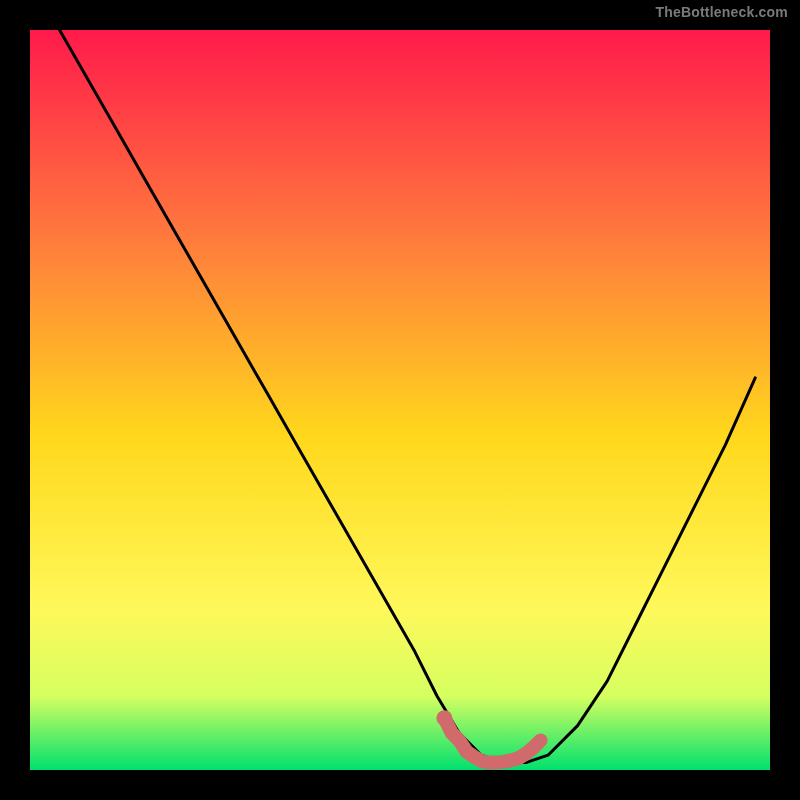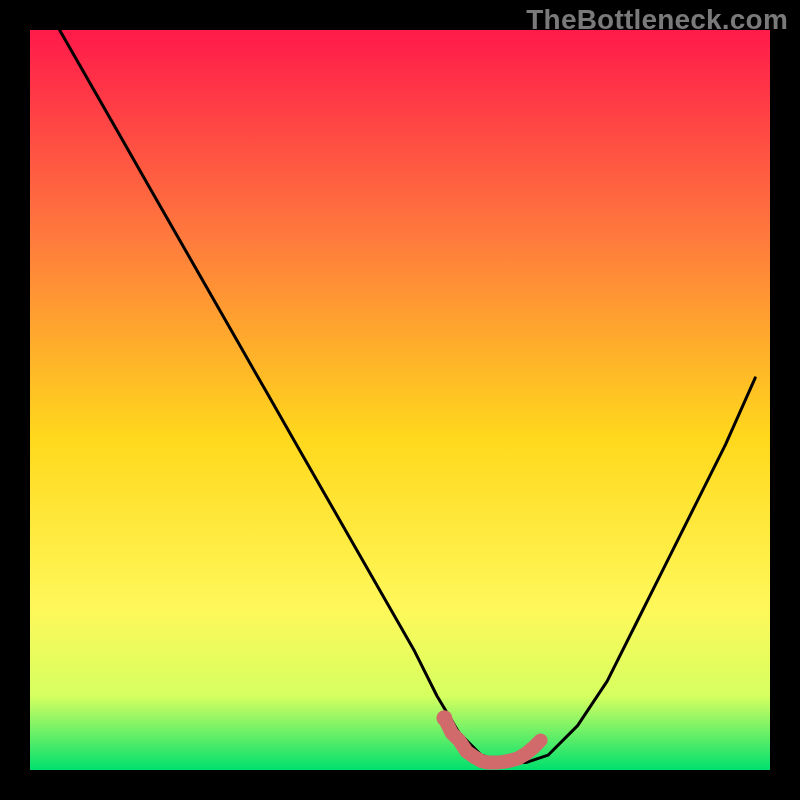--- a/index.html
+++ b/index.html
@@ -16,21 +16,21 @@
     top: 0;
     left: 0;
     width: 800px;
     height: 800px;
   }
   .watermark {
     position: absolute;
     top: 4px;
     right: 12px;
     color: #7a7a7a;
-    font-size: 28px;
+    font-size: 14px;
     font-weight: 600;
     letter-spacing: 0.2px;
     z-index: 10;
   }
   svg {
     position: absolute;
     top: 0;
     left: 0;
   }
 </style>

